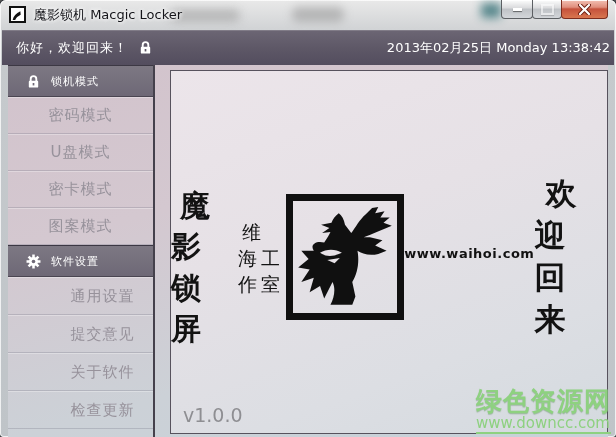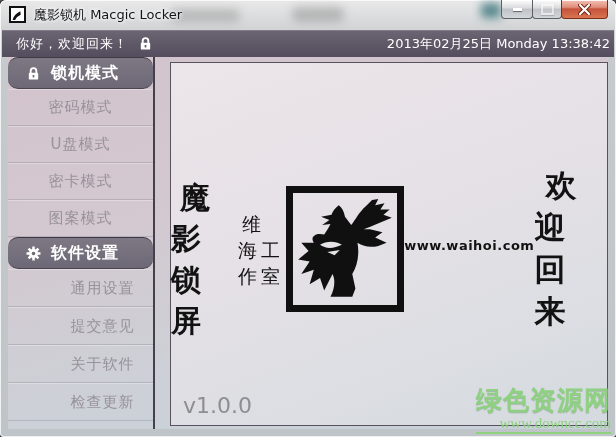--- a/index.html
+++ b/index.html
@@ -35,21 +35,21 @@
   .cap-max{width:28px;}
   .cap-close{
     width:45px;
     background:linear-gradient(#f3c1b4 0%,#e08f7d 40%,#c5523c 50%,#d8764f 100%);
     border-color:#7c2d1e;
   }
   .glyph-min{width:9px;height:3px;background:#fff;box-shadow:0 1px 1px rgba(0,0,0,.5);}
   .glyph-max{width:9px;height:7px;border:2px solid #fff;opacity:.55;box-shadow:0 1px 1px rgba(0,0,0,.3);}
   
   .headerbar{
-    position:relative;height:27px;margin:0 2px;
+    position:relative;height:35px;margin:0 2px;
     background:linear-gradient(#6c6674 0%,#5d5766 55%,#534d5e 100%);
     display:flex;align-items:center;color:#fff;
     box-shadow:inset 0 1px 0 rgba(255,255,255,.15);
   }
   .greeting{margin-left:14px;font-size:13px;letter-spacing:1px;}
   .header-lock{margin-left:10px;display:flex;align-items:center;}
   .datetime{margin-left:auto;margin-right:4px;font-size:13px;white-space:nowrap;}
   
   .client{
     position:relative;margin:0 8px;height:372px;overflow:hidden;
@@ -58,21 +58,21 @@
   
   .sidebar{
     position:absolute;left:0;top:0;width:145px;height:100%;
     display:flex;flex-direction:column;
     border-right:2px solid #45414c;
   }
   .side-header{
     height:30px;flex:none;display:flex;align-items:center;
     background:linear-gradient(#7d7883 0%,#6e6876 100%);
     border-top:1px solid #3c3844;border-bottom:1px solid #4a4551;
-    color:#fff;font-size:16px;font-weight:bold;letter-spacing:1px;border-radius:10px;
+    color:#fff;font-size:11px;font-weight:normal;letter-spacing:1px;
   }
   .side-header .sicon{width:16px;margin:0 10px 0 17px;display:flex;align-items:center;justify-content:center;}
   .side-item{
     height:37px;flex:none;display:flex;align-items:center;justify-content:center;
     color:#97929b;font-size:15px;letter-spacing:1px;
     box-shadow:inset 0 -1px 0 rgba(120,120,135,.30), inset 0 1px 0 rgba(255,255,255,.30);
     cursor:pointer;
   }
   .side-item.grp2{height:38px;padding-left:44px;}
   
@@ -84,24 +84,24 @@
   }
   .main-title{margin-top:32px;font-size:30px;font-weight:bold;letter-spacing:9px;text-indent:9px;}
   .main-sub{margin-top:13px;font-size:19px;letter-spacing:4px;text-indent:4px;}
   .logo-frame{
     margin-top:10px;width:112px;height:112px;border:7px solid #101010;
     display:flex;align-items:center;justify-content:center;
   }
   .logo-frame svg{display:block;}
   .logo-url{margin-top:3px;font-size:13px;font-weight:bold;letter-spacing:.5px;}
   .welcome{margin-top:9px;font-size:31px;font-weight:bold;letter-spacing:11px;text-indent:11px;}
-  .version{position:absolute;left:12px;bottom:7px;font-size:22px;color:#8e8e92;}
+  .version{position:absolute;left:12px;bottom:7px;font-size:19px;color:#8e8e92;}
   
   .watermark{
-    position:absolute;right:5px;bottom:3px;text-align:right;z-index:20;line-height:1;font-family:Liberation Serif, serif;
+    position:absolute;right:5px;bottom:3px;text-align:left;z-index:20;line-height:1;
   }
   .wm-name{font-size:26px;font-weight:bold;color:#8ed180;letter-spacing:1px;text-shadow:0 1px 1px rgba(60,110,60,.35);}
   .wm-url{font-size:15px;color:#8ed180;margin-top:2px;border-bottom:2px solid #8ed180;padding-bottom:1px;}
 </style>
 </head>
 <body>
 
 <div class="window">
 
   <div class="titlebar">

